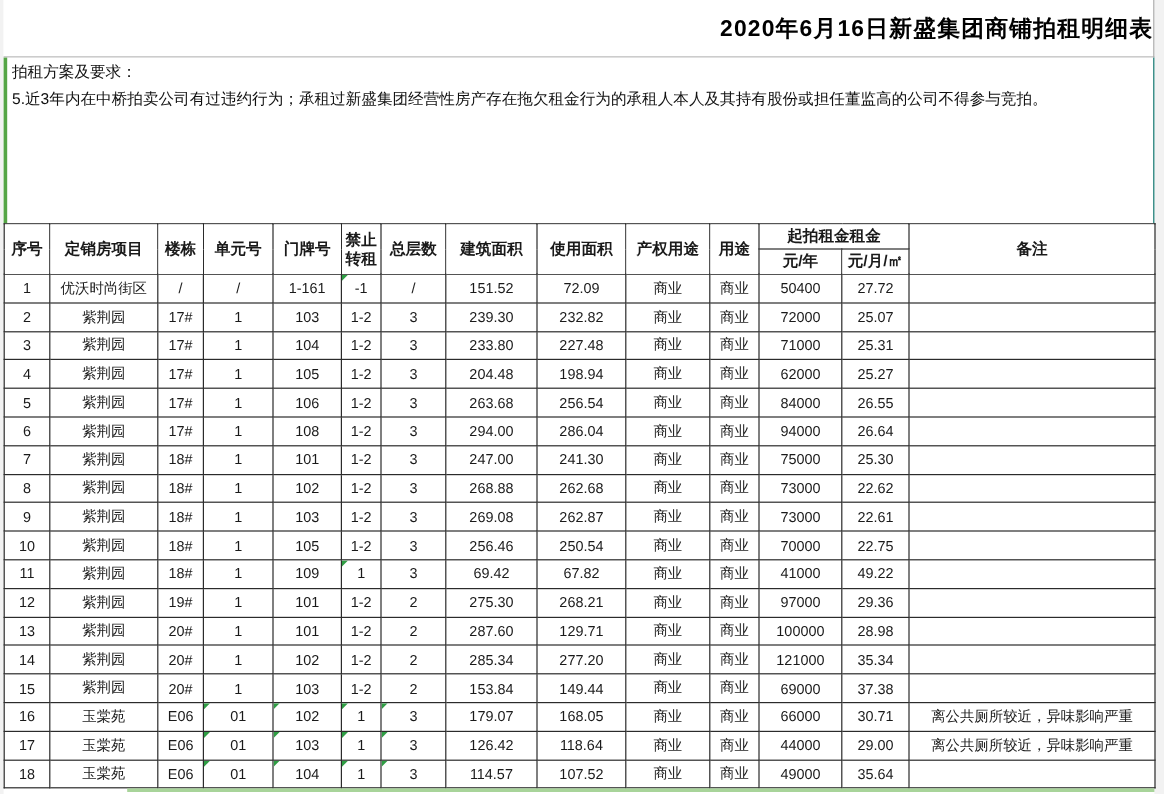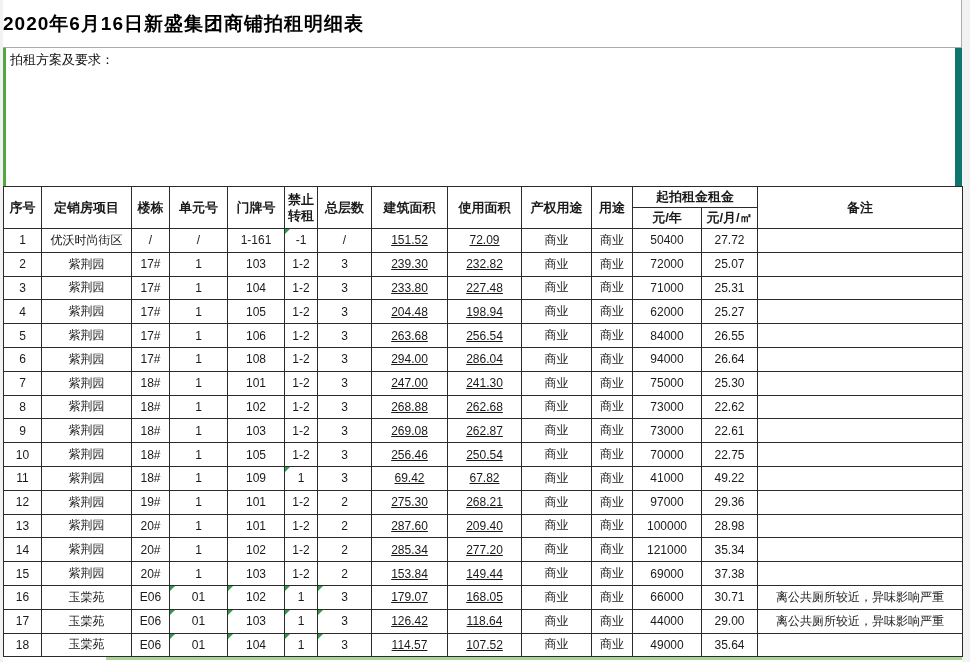--- a/index.html
+++ b/index.html
@@ -9,32 +9,32 @@
     background:#f2f2f2;
     color:#1a1a1a;
     overflow:hidden;
   }
   .sheet {
     position:absolute; left:3px; top:0; width:959px; height:662px;
     background:#ffffff;
   }
   .title-bar {
     height:48px;
-    display:flex; align-items:center; justify-content:flex-start;
+    display:flex; align-items:center; justify-content:flex-end;
     border-bottom:1px solid #ababab;
     border-right:1px solid #ababab;
     background:#ffffff;
   }
   .title-bar .title {
     font-size:19px; font-weight:bold; letter-spacing:1px; color:#000;
   }
   .notes {
     height:138px;
     border-left:3px solid #55a546;
-    border-right:7px solid #0f766e;
+    border-right:1px solid #0f766e;
     background:#ffffff;
     padding-left:4px;
     font-size:13px;
   }
   .notes .note-line {
     height:23px; line-height:23px; white-space:nowrap; overflow:hidden; color:#111;
   }
   table.grid {
     border-collapse:collapse; table-layout:fixed;
     width:959px;
@@ -46,41 +46,42 @@
     overflow:hidden; white-space:nowrap;
     position:relative;
     padding:0;
   }
   table.grid thead th {
     font-size:13px; font-weight:bold; white-space:normal; line-height:1.2;
     background:#ffffff;
   }
   table.grid thead tr { height:21px; }
   table.grid tbody tr { height:23.8px; }
-  td.col-build_area, td.col-use_area { text-align:right; padding-right:12px;text-decoration:underline; }
+  td.col-build_area, td.col-use_area { text-align:right; padding-right:12px; }
   .tri {
     position:absolute; top:0; left:0; width:0; height:0;
     border-top:5px solid #2f9e44; border-right:5px solid transparent;
   }
   .page-break-bottom {
     position:absolute; left:103px; top:657px; width:856px; height:3px;
     background:#a8d49a;
   }
 </style>
 </head>
 <body>
 
 <div class="sheet">
 
   <div class="title-bar">
     <span class="title">2020年6月16日新盛集团商铺拍租明细表</span>
   </div>
 
   <div class="notes">
     <div class="note-line">拍租方案及要求：</div>
+    <div class="note-line">5.近3年内在中桥拍卖公司有过违约行为；承租过新盛集团经营性房产存在拖欠租金行为的承租人本人及其持有股份或担任董监高的公司不得参与竞拍。</div>
   </div>
 
   <table class="grid">
     <colgroup>
       <col style="width:38px">
         <col style="width:90px">
         <col style="width:38px">
       <col style="width:58px">
         <col style="width:57px">
         <col style="width:33px">
@@ -309,21 +310,21 @@
         </tr>
         <tr>
           <td class="col-seq"><span>13</span></td>
           <td class="col-project"><span>紫荆园</span></td>
           <td class="col-building"><span>20#</span></td>
           <td class="col-unit"><span>1</span></td>
           <td class="col-door"><span>101</span></td>
           <td class="col-floor"><span>1-2</span></td>
           <td class="col-total_floors"><span>2</span></td>
           <td class="col-build_area"><span>287.60</span></td>
-          <td class="col-use_area"><span>209.40</span></td>
+          <td class="col-use_area"><span>129.71</span></td>
           <td class="col-property_use"><span>商业</span></td>
           <td class="col-use"><span>商业</span></td>
           <td class="col-rent_year"><span>100000</span></td>
           <td class="col-rent_month"><span>28.98</span></td>
           <td class="col-remark"><span></span></td>
         </tr>
         <tr>
           <td class="col-seq"><span>14</span></td>
           <td class="col-project"><span>紫荆园</span></td>
           <td class="col-building"><span>20#</span></td>

